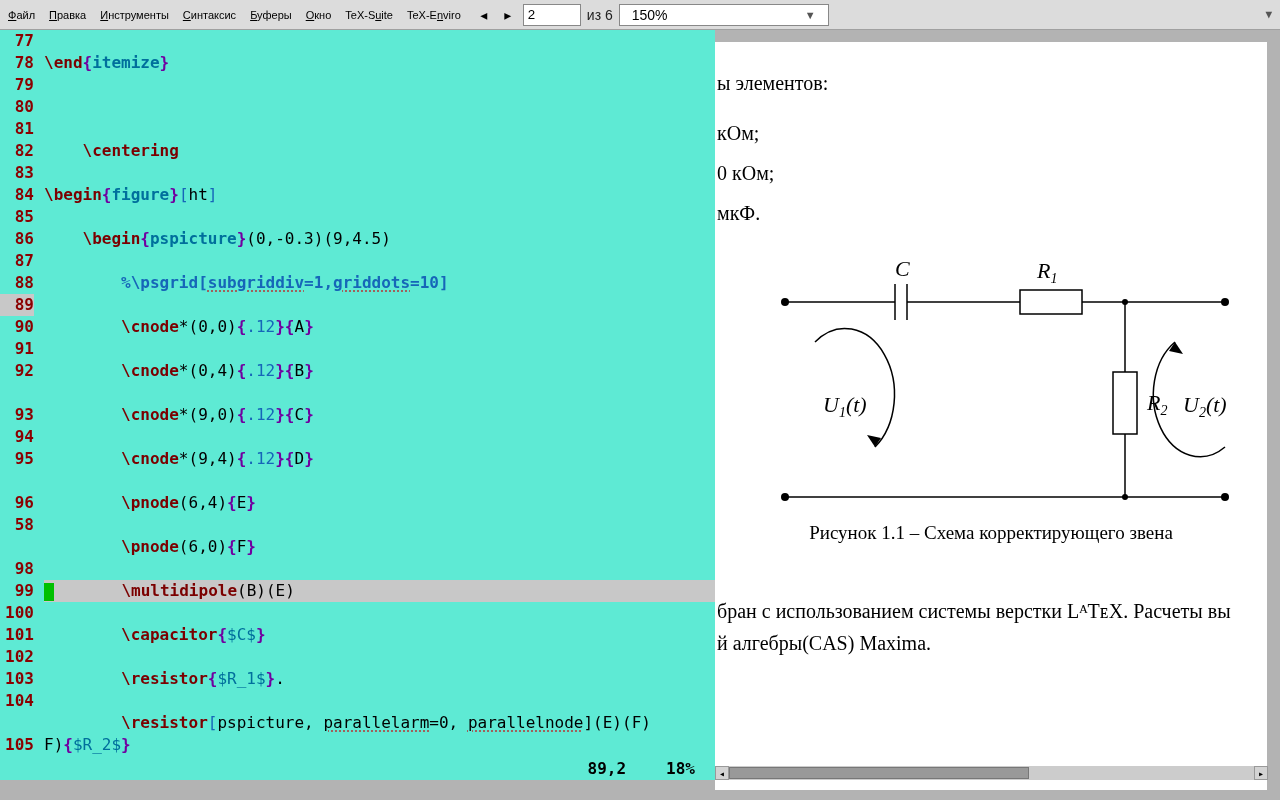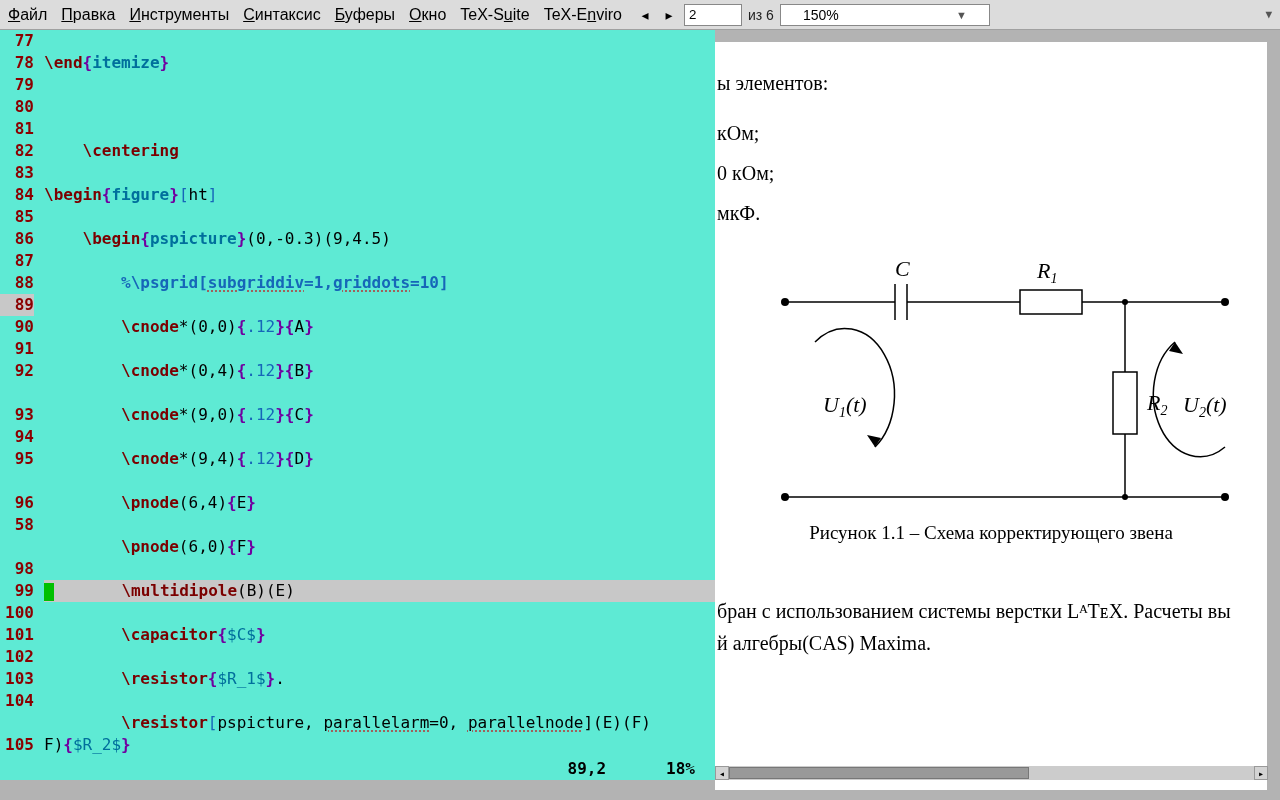--- a/index.html
+++ b/index.html
@@ -1,42 +1,42 @@
 <!DOCTYPE html>
 <html><head>
 <meta charset="utf-8">
 <style>
   * { margin:0; padding:0; box-sizing:border-box; }
   html, body { width:1280px; height:800px; font-family:monospace; overflow:hidden; background:#b3b3b3; }
   .topbar { height:30px; display:flex; align-items:center; background:#dcdcdc; border-bottom:1px solid #a0a0a0; }
-  .menubar { display:flex; gap:14px; padding:0 8px; font-family:sans-serif; font-size:16px; color:#000; }
+  .menubar { display:flex; gap:14px; padding:0 8px; font-family:sans-serif; font-size:11px; color:#000; }
   .menubar span u { text-decoration:underline; }
   .pdftools { margin-left:6px; display:flex; align-items:center; gap:6px; font-family:sans-serif; font-size:14px; }
   .pdf-page-input { width:58px; height:22px; border:1px solid #888; background:#fff; padding:0 4px; }
   .pdf-of { color:#222; }
-  .zoom-select { height:22px; width:210px; border:1px solid #888; background:#fff; padding:0 22px; display:flex; align-items:center; justify-content:space-between; }
+  .zoom-select { height:22px; width:210px; border:1px solid #888; background:#fff; padding:0 12px; display:flex; align-items:center; justify-content:space-between; }
   .zoom-select .tri, .right-tri { font-size:11px; color:#555; }
   .right-tri { margin-left:auto; margin-right:8px; }
   .nav-arrow { width:18px; height:18px; display:flex; align-items:center; justify-content:center; font-size:14px; }
   .main { display:flex; height:750px; }
   .editor { width:715px; background:#5eead4; position:relative; overflow:hidden; font-size:16px; line-height:22px; }
   .gutter { position:absolute; left:0; top:0; width:38px; text-align:right; color:#8b0000; padding-right:4px; font-weight:bold; }
   .code { position:absolute; left:44px; top:0; right:0; white-space:pre; color:#000; }
   .line { height:22px; }
   .line.tall { height:44px; }
   .line.active { background:#c8c8c8; }
   .cursor { display:inline-block; width:10px; height:18px; background:#00c000; vertical-align:middle; }
   .kw { color:#7b0000; font-weight:bold; }
   .env { color:#006f9c; font-weight:bold; }
   .pur { color:#7000a0; font-weight:bold; }
   .opt { color:#1666b8; }
   .math { color:#006f9c; }
   .cmt { color:#1666b8; font-weight:bold; }
   .txt { color:#000; }
-  .status { position:absolute; bottom:0; left:0; right:0; height:22px; display:flex; justify-content:flex-end; gap:60px; padding-right:20px; font-weight:bold; }
+  .status { position:absolute; bottom:0; left:0; right:0; height:22px; display:flex; justify-content:flex-end; gap:40px; padding-right:20px; font-weight:bold; }
   .preview { flex:1; background:#b3b3b3; position:relative; }
   .page { position:absolute; left:0; top:12px; width:552px; height:748px; background:#fff; font-family:"Times New Roman", serif; font-size:20px; color:#000; overflow:hidden; }
   .hscroll { position:absolute; bottom:0; left:0; right:12px; height:14px; background:#ccc; display:flex; align-items:center; }
   .hscroll .thumb { position:absolute; left:14px; width:300px; height:12px; background:#999; border:1px solid #777; }
   .hscroll .arr { width:14px; height:14px; display:flex; align-items:center; justify-content:center; font-size:10px; background:#d3d3d3; border:1px solid #999; }
   .arrR { position:absolute; right:0; }
   .dotted { text-decoration:underline dotted #b04040; text-underline-offset:3px; }
   
   .circ { position:absolute; left:60px; top:210px; width:460px; height:260px; }
   .wire { stroke:#000; stroke-width:1.5; fill:none; }

